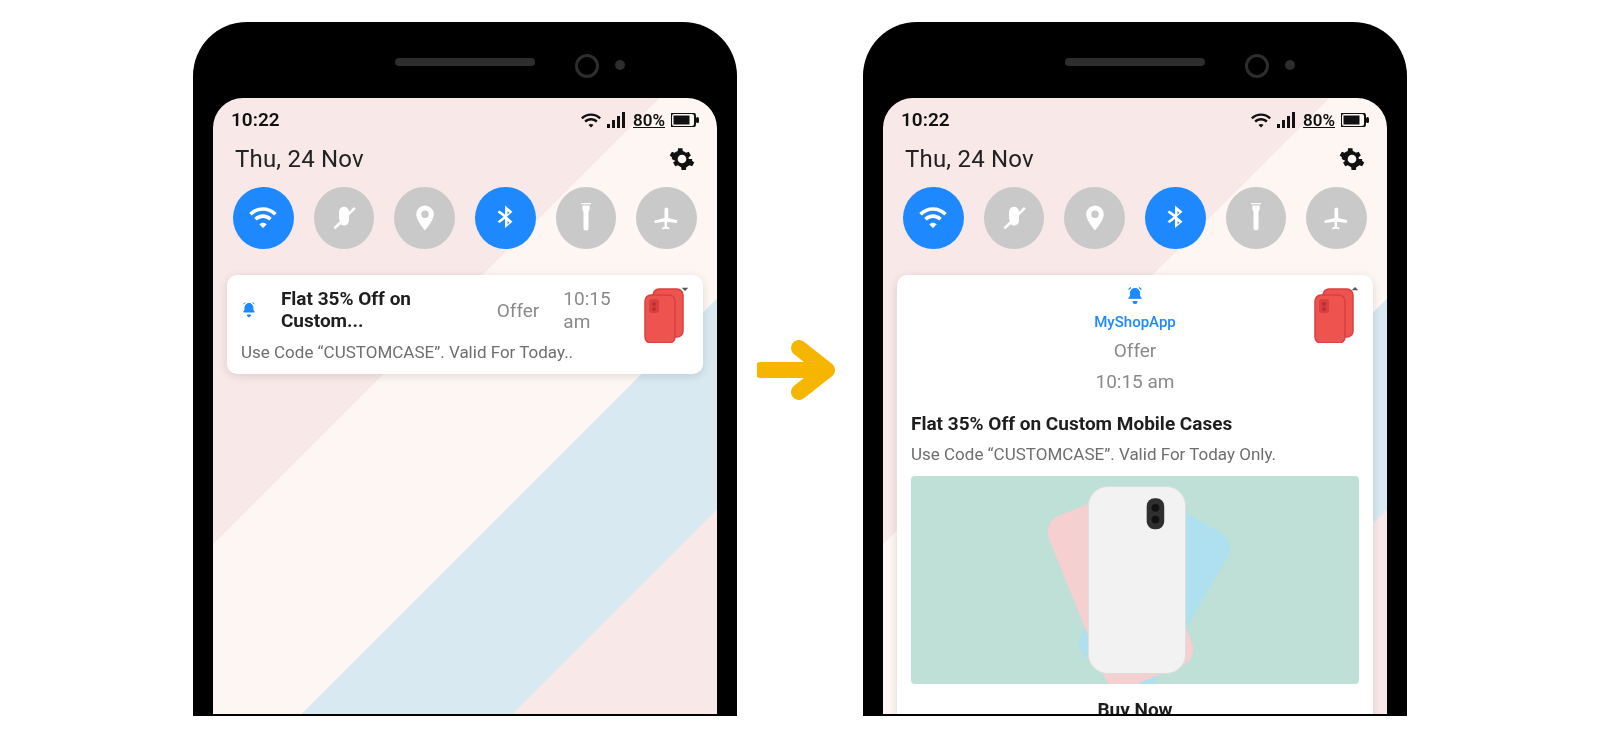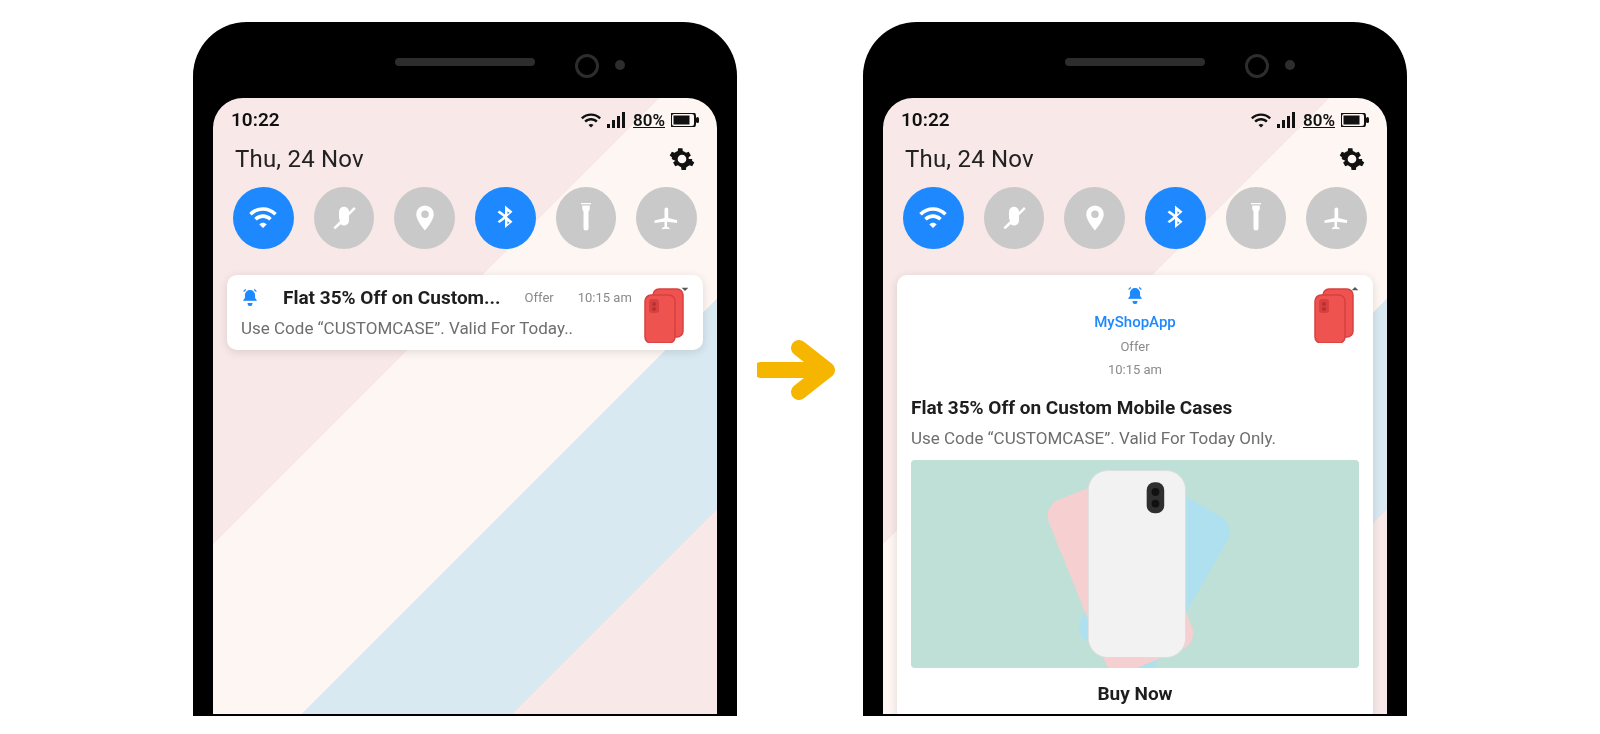--- a/index.html
+++ b/index.html
@@ -82,21 +82,21 @@
   .card{
     margin:10px 14px 0 14px;
     background:#fff;border-radius:10px;
     box-shadow:0 2px 10px rgba(0,0,0,.12);
     padding:12px 14px;
     position:relative;
   }
   .card .chev{position:absolute;top:6px;right:10px;fill:#555;}
   .app-icon{width:18px;height:18px;}
   .app-name{font-size:15px;color:var(--blue);font-weight:500;}
-  .meta{font-size:13px;color:var(--text-grey);}
+  .meta{font-size:19px;color:var(--text-grey);}
   .title{font-size:19px;font-weight:700;color:#1e1e1e;line-height:1.15;}
   .body{font-size:17px;color:#6e6e6e;margin-top:9px;}
   .thumb{
     position:absolute;top:12px;right:14px;width:46px;height:56px;
   }
   .hero{
     margin:12px 0 0 0;width:100%;height:208px;border-radius:4px;overflow:hidden;
     background:#bfe0d6;display:flex;align-items:center;justify-content:center;
   }
   .cta{

